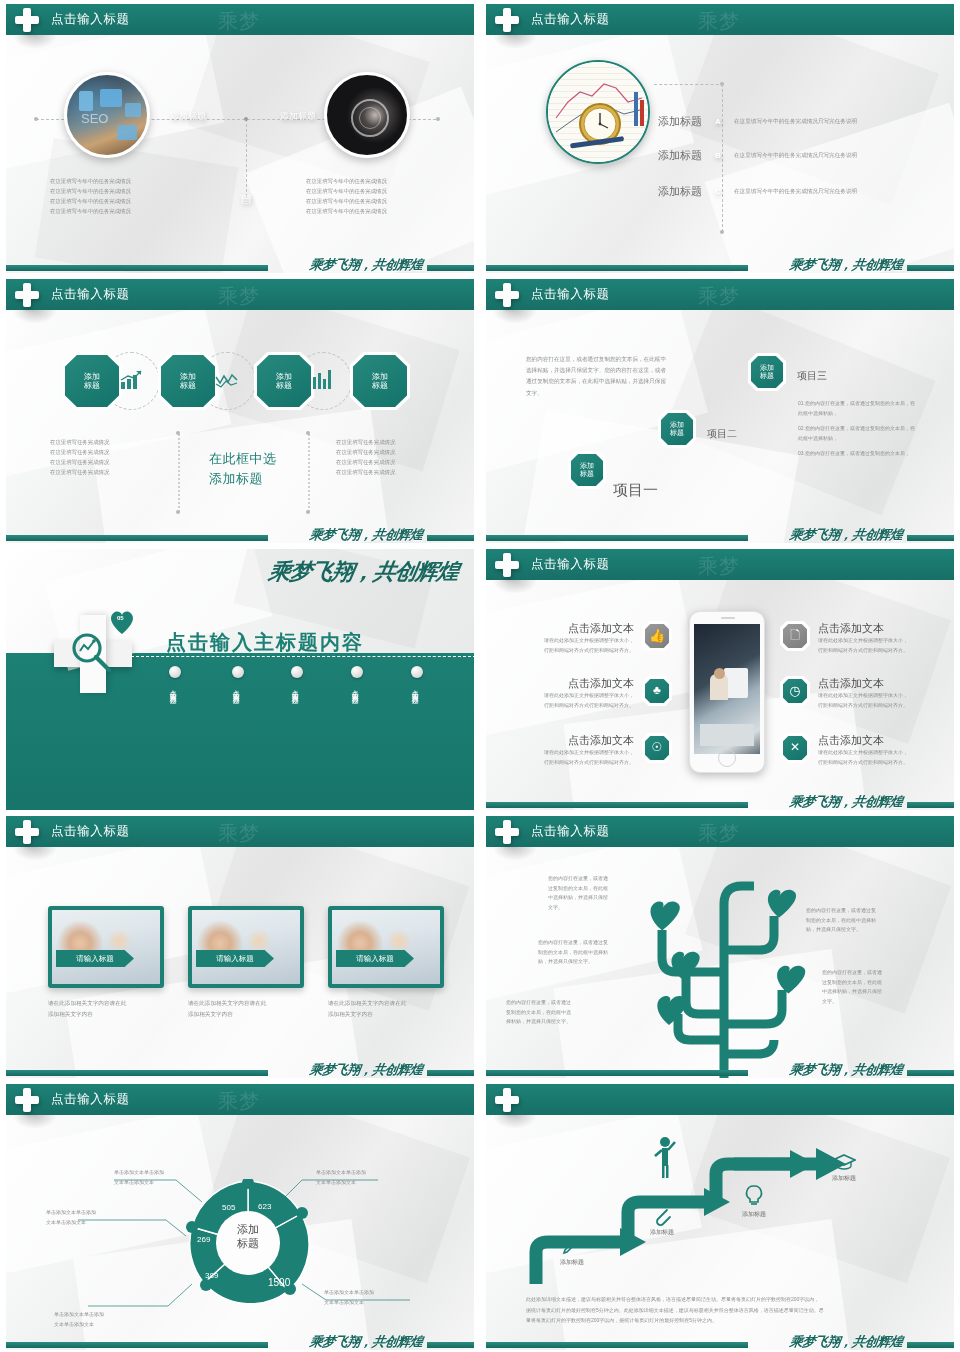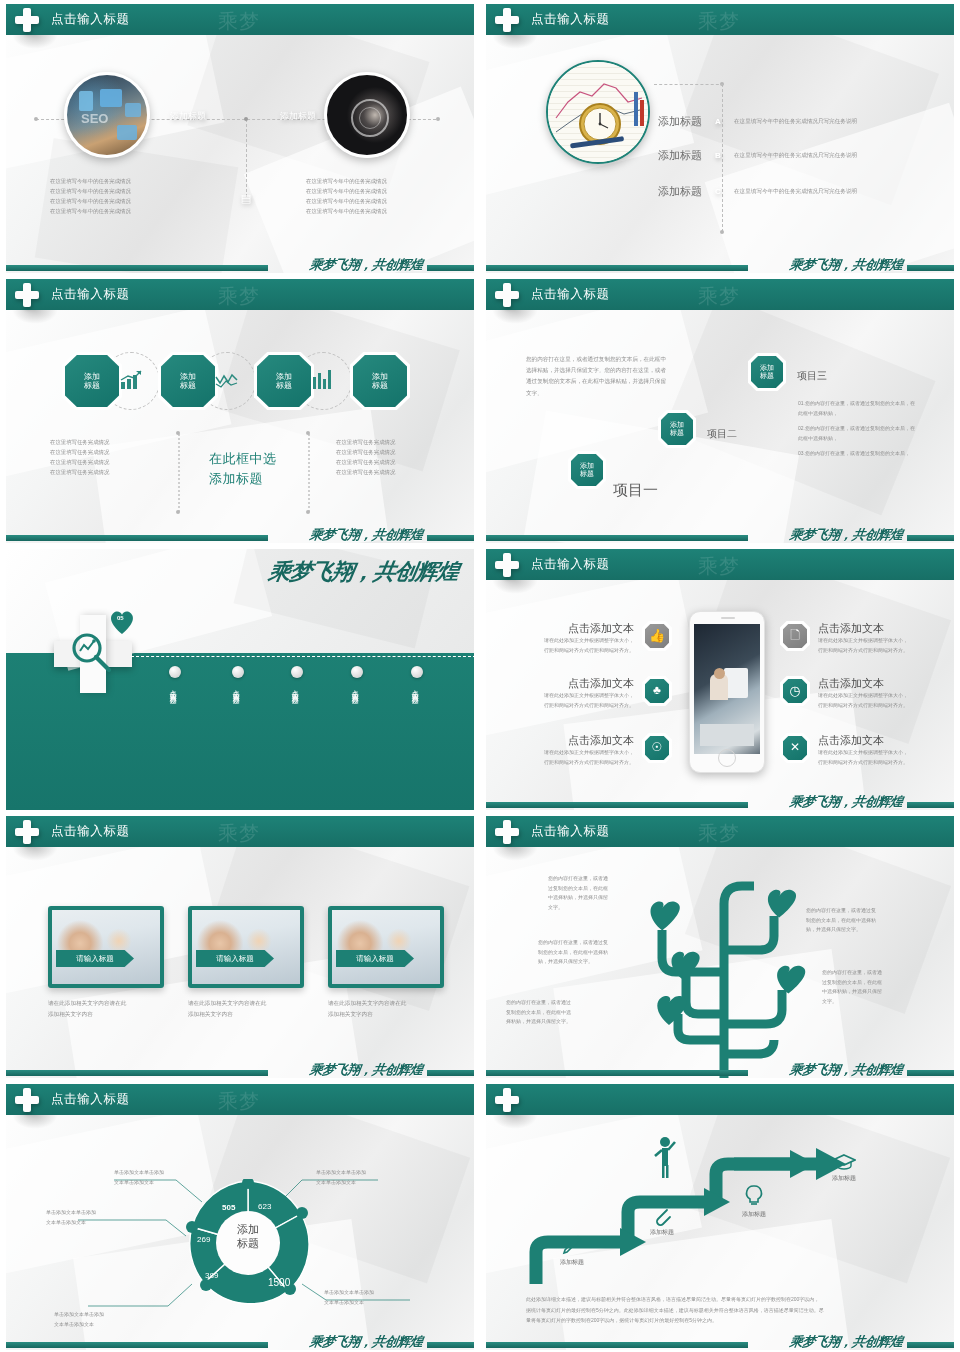--- a/index.html
+++ b/index.html
@@ -185,21 +185,21 @@
       <div class="dashed-v" style="position:absolute;left:240px;top:115px;height:78px;"></div>
       <div class="dot" style="position:absolute;left:28px;top:113px;"></div>
       <div class="dot" style="position:absolute;left:430px;top:113px;"></div>
       <div class="dot" style="position:absolute;left:238px;top:113px;background:#9c9c9c;"></div>
 
       <div class="pcircle img-seo" style="left:58px;top:68px;width:86px;height:86px;position:absolute;">
         <div style="position:absolute;left:12px;top:16px;width:14px;height:20px;background:rgba(120,190,230,.85);border-radius:2px;"></div>
         <div style="position:absolute;left:33px;top:14px;width:22px;height:18px;background:rgba(100,175,225,.9);border-radius:2px;"></div>
         <div style="position:absolute;left:58px;top:28px;width:16px;height:14px;background:rgba(110,180,225,.8);border-radius:2px;"></div>
         <div style="position:absolute;left:50px;top:50px;width:20px;height:15px;background:rgba(105,178,225,.85);border-radius:2px;"></div>
-        <div style="position:absolute;left:14px;top:36px;font-size:13px;color:rgba(255,255,255,.55);font-weight:bold;">SEO</div>
+        <div style="position:absolute;left:14px;top:36px;font-size:13px;color:rgba(255,255,255,.55);font-weight:normal;">SEO</div>
       </div>
 
       <div class="pcircle img-hand" style="left:318px;top:68px;width:86px;height:86px;position:absolute;">
         <div style="position:absolute;left:24px;top:24px;width:38px;height:38px;border:2px solid rgba(255,255,255,.55);border-radius:50%;"></div>
         <div style="position:absolute;left:32px;top:32px;width:22px;height:22px;border:1px solid rgba(255,255,255,.4);border-radius:50%;"></div>
       </div>
 
       <div class="plus-badge" style="left:162px;top:92px;width:40px;height:40px;position:absolute;">
         <span>添加标题</span>
       </div>
@@ -442,20 +442,21 @@
           <circle cx="26" cy="12" r="1.8" fill="#1d8074"></circle>
         </svg>
       </div>
       <div style="position:absolute;left:102px;top:60px;width:28px;height:26px;">
         <svg width="28" height="26" viewBox="0 0 28 26">
             <path d="M14 25 C2 15 1 8 5.5 4 C9 1 13 3 14 6 C15 3 19 1 22.5 4 C27 8 26 15 14 25Z" fill="#1d8074"></path>
           </svg>
         <div class="s5-num" style="left:9px;top:6px;">05</div>
       </div>
 
+      <div style="position:absolute;left:160px;top:80px;font-size:20px;color:#1d8074;font-weight:bold;letter-spacing:2px;">点击输入主标题内容</div>
 
       <div class="dashed-h" style="position:absolute;left:125px;top:107px;width:345px;border-color:#fff;"></div>
 
       <div>
         <div style="position:absolute;left:163px;top:117px;">
           <div style="width:12px;height:12px;border-radius:50%;background:radial-gradient(circle at 35% 30%,#fff,#c8c8c8);margin:0 auto 6px;box-shadow:0 1px 3px rgba(0,0,0,.3);"></div>
           <div class="vtxt">点击输入标题</div>
         </div>
         <div style="position:absolute;left:226px;top:117px;">
           <div style="width:12px;height:12px;border-radius:50%;background:radial-gradient(circle at 35% 30%,#fff,#c8c8c8);margin:0 auto 6px;box-shadow:0 1px 3px rgba(0,0,0,.3);"></div>
@@ -723,21 +724,21 @@
             <circle cx="106" cy="110" r="6"></circle>
               <circle cx="22" cy="106" r="6"></circle>
               <circle cx="8" cy="48" r="6"></circle>
           </g>
           <circle cx="64" cy="64" r="32" fill="#fdfdfd"></circle>
         </svg>
         <div style="position:absolute;left:0;right:0;top:44px;text-align:center;font-size:11px;color:#4a4a4a;line-height:1.25;">
           <div>添加</div>
           <div>标题</div>
         </div>
-        <div style="position:absolute;left:38px;top:24px;color:#fff;font-size:8px;font-weight:bold;">505</div>
+        <div style="position:absolute;left:38px;top:24px;color:#fff;font-size:8px;">505</div>
         <div style="position:absolute;left:74px;top:23px;color:#fff;font-size:8px;">623</div>
         <div style="position:absolute;left:13px;top:56px;color:#fff;font-size:8px;">269</div>
         <div style="position:absolute;left:21px;top:92px;color:#fff;font-size:8px;">389</div>
         <div style="position:absolute;left:84px;top:98px;color:#fff;font-size:10px;">1500</div>
       </div>
 
       <svg style="position:absolute;left:0;top:0;" width="480" height="270">
         <g stroke="#1d8074" stroke-width=".7" fill="none">
           <polyline points="108,96 170,96 196,118"></polyline>
           <polyline points="372,96 296,96 276,116"></polyline>

